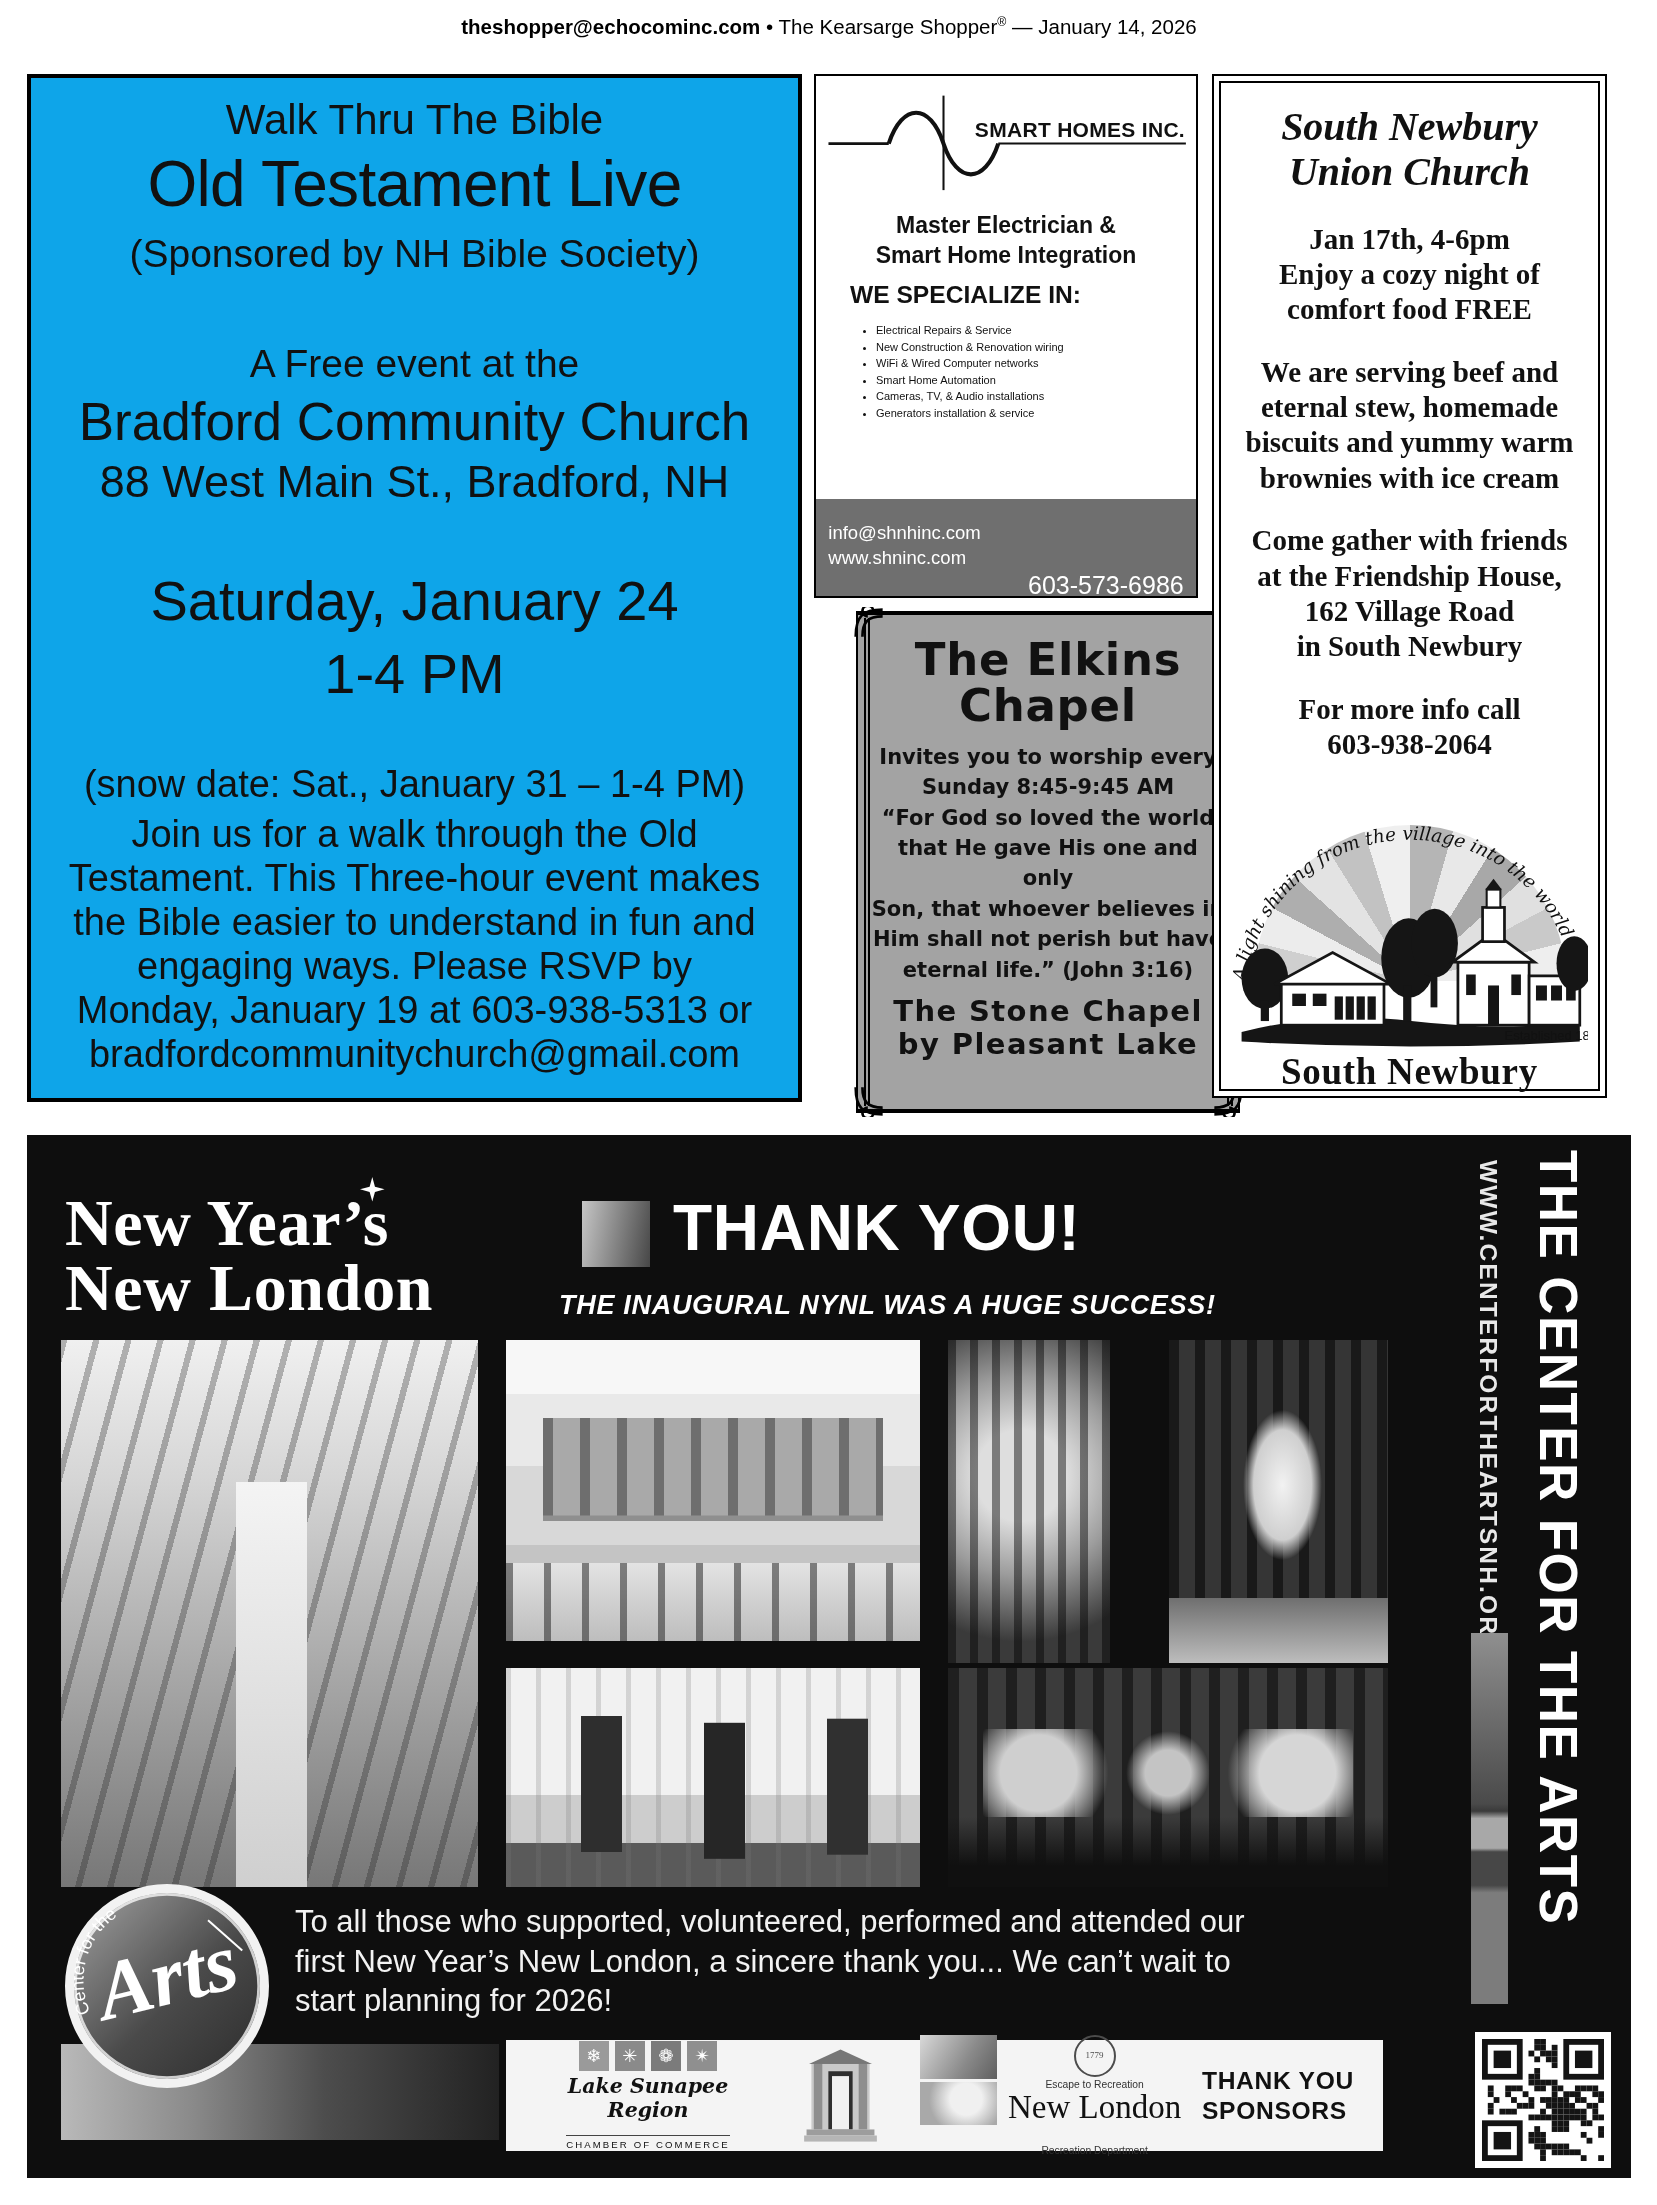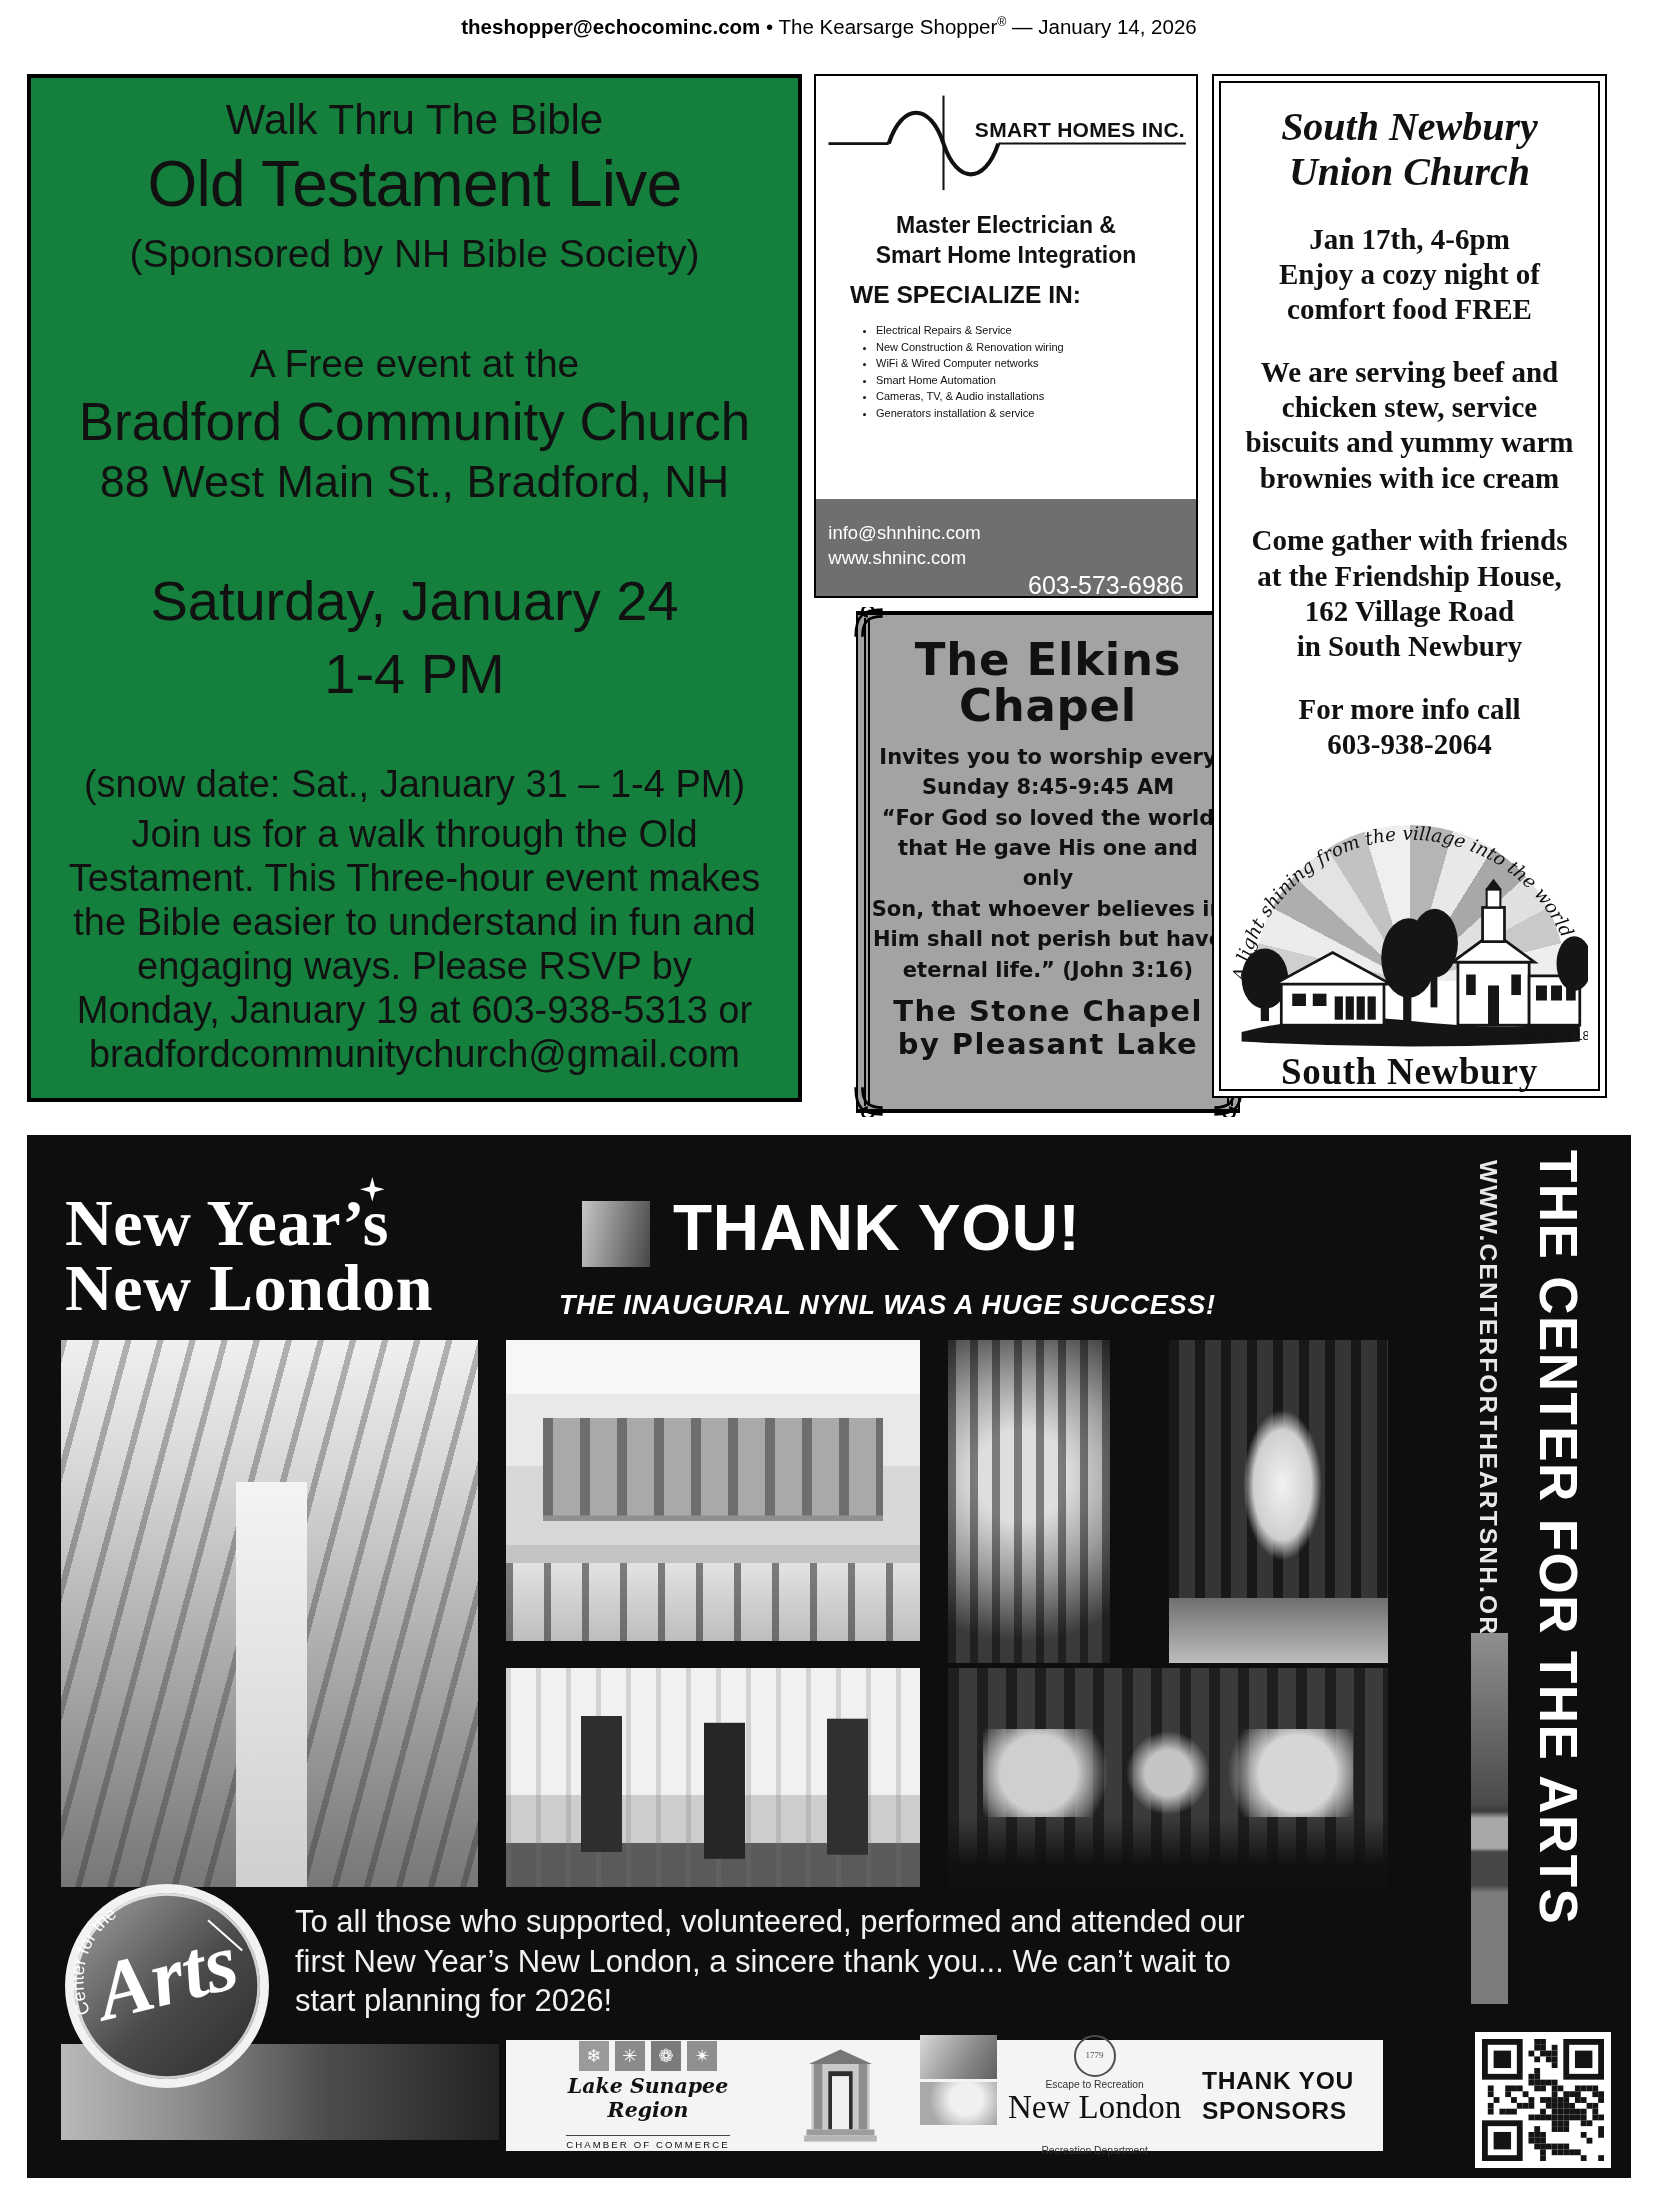--- a/index.html
+++ b/index.html
@@ -8,21 +8,21 @@
   .abs{position:absolute;}
   .prelines{white-space:pre-line;}
 
   
   .masthead{left:0;top:15px;width:100%;text-align:center;font-size:20.5px;color:#000;}
   .masthead .bold{font-weight:bold;}
   .masthead sup{font-size:12.3px;}
 
   
   .ad-bible{left:27px;top:74px;width:767px;height:1020px;border:4.1px solid #000;
-            background:#15803d;text-align:center;overflow:hidden;}
+            background:#0ea5e9;text-align:center;overflow:hidden;}
   .b-t1{font-size:42px;margin-top:18px;}
   .b-t2{font-size:64px;margin-top:2.7px;letter-spacing:-0.7px;}
   .b-t3{font-size:39px;margin-top:11px;}
   .b-t4{font-size:39px;margin-top:66px;}
   .b-t5{font-size:53px;margin-top:5.5px;}
   .b-t6{font-size:45px;margin-top:4.1px;text-align:center;}
   .b-t7{font-size:56px;margin-top:60px;}
   .b-t8{font-size:56px;margin-top:8.2px;}
   .b-t9{font-size:38px;margin-top:57px;}
   .b-body{font-size:38px;line-height:1.16;margin-top:5.5px;}
@@ -259,21 +259,21 @@
 </div>
 
 <div class="abs ad-church">
   <div class="ch-in">
     <div class="ch-title prelines">South Newbury
 Union Church</div>
     <div class="ch-p prelines">Jan 17th, 4-6pm
 Enjoy a cozy night of
 comfort food FREE</div>
     <div class="ch-p prelines">We are serving beef and
-chicken stew, service
+eternal stew, homemade
 biscuits and yummy warm
 brownies with ice cream</div>
     <div class="ch-p prelines">Come gather with friends
 at the Friendship House,
 162 Village Road
 in South Newbury</div>
     <div class="ch-p prelines">For more info call
 603-938-2064</div>
     <div class="church-logo">
       <div class="fan"></div>

